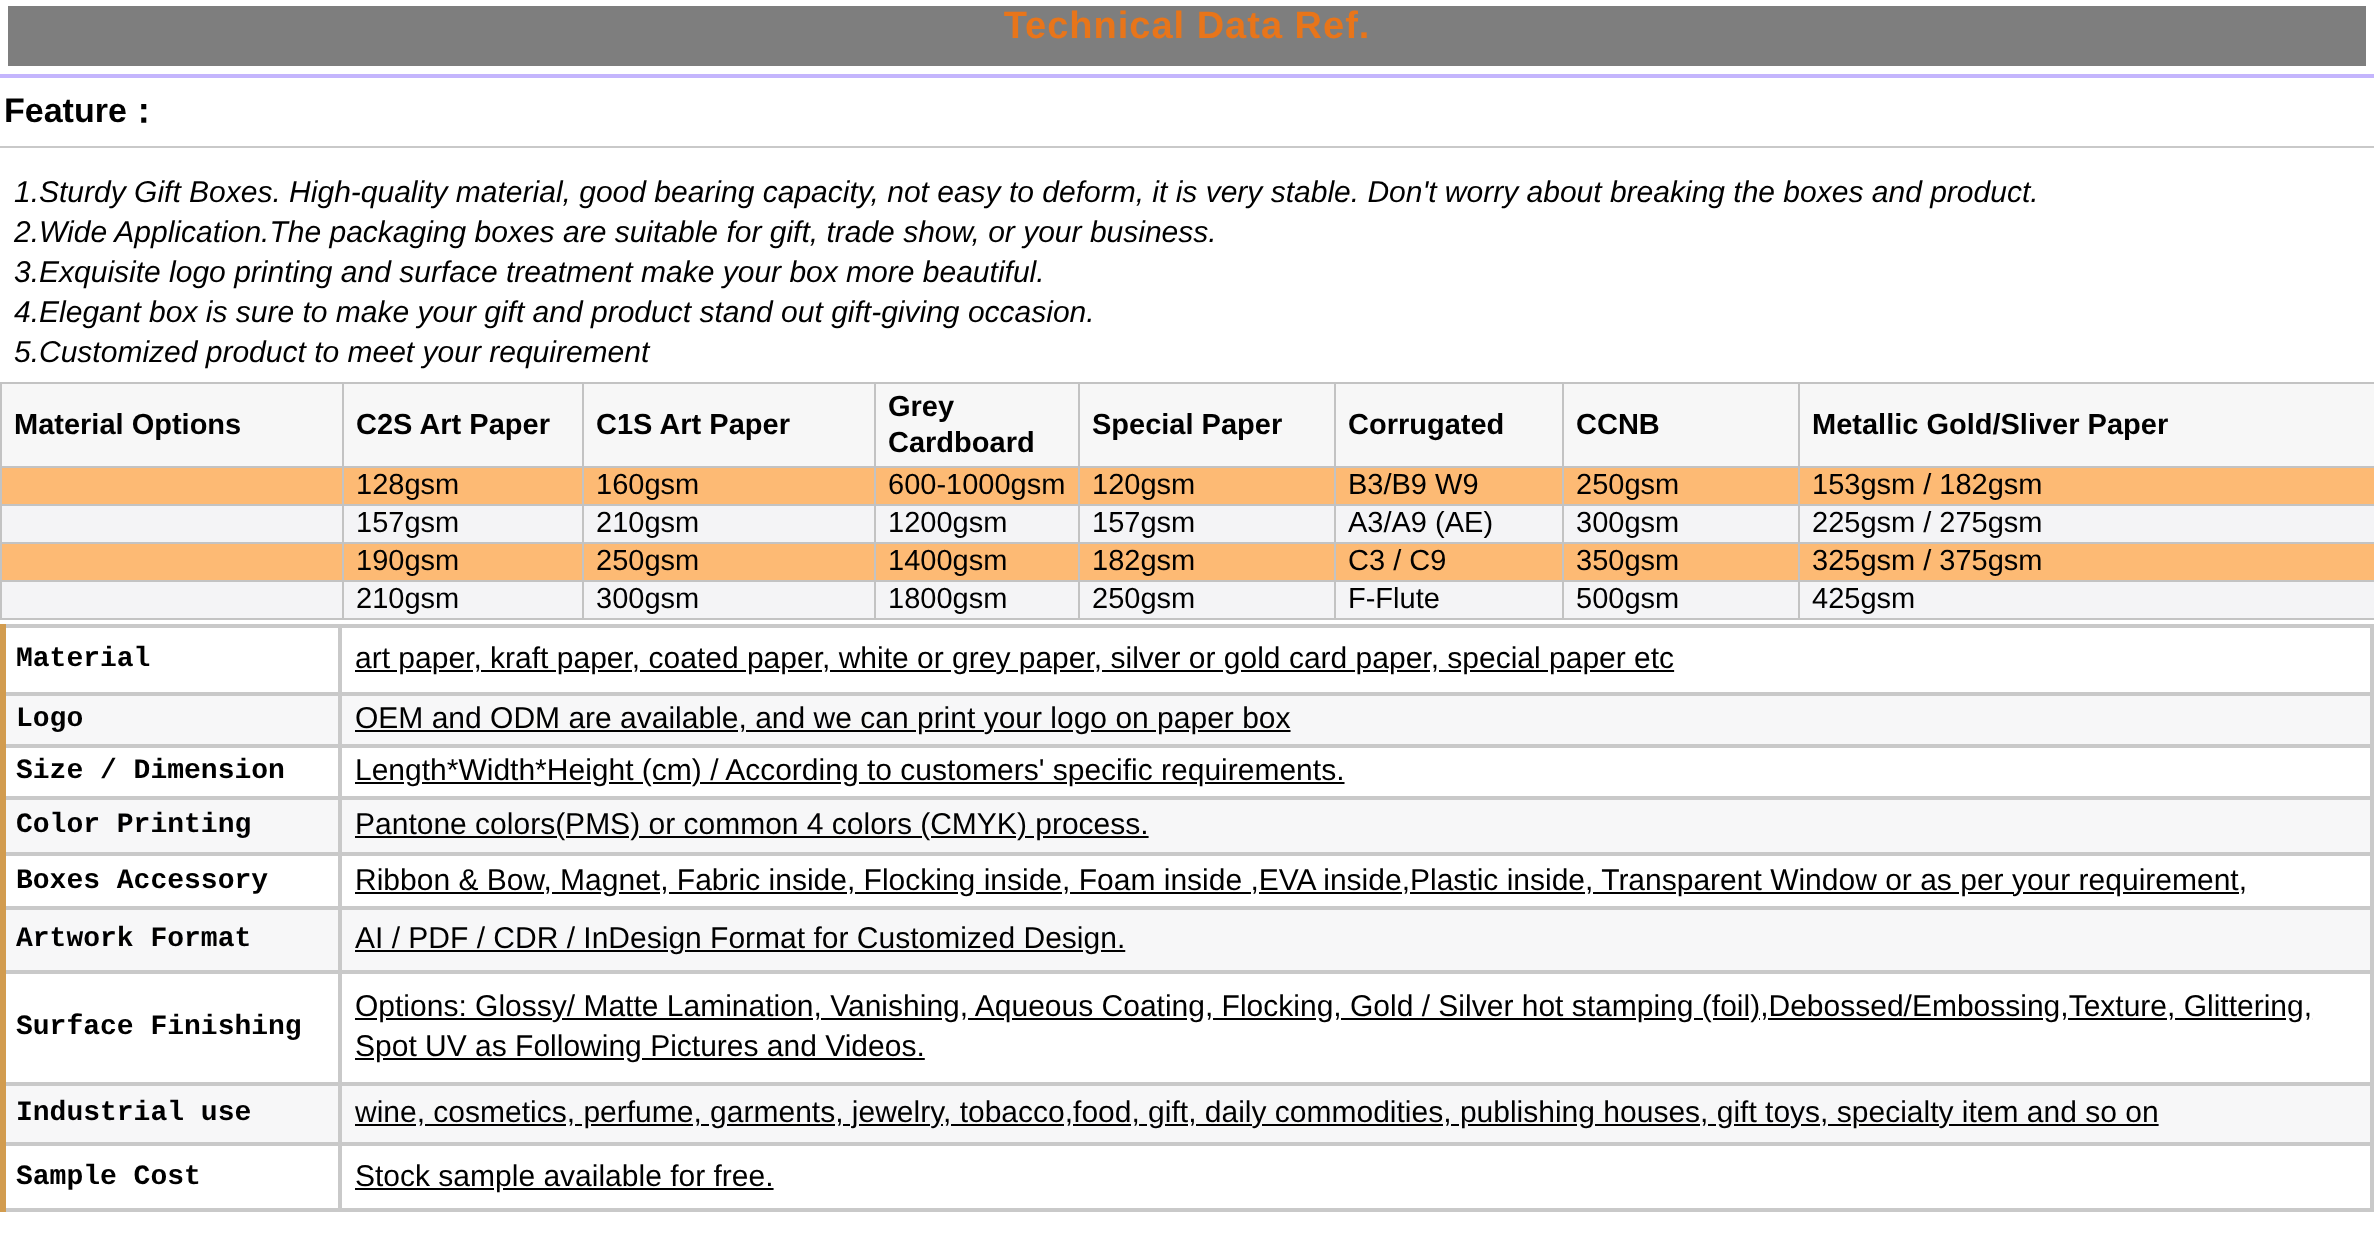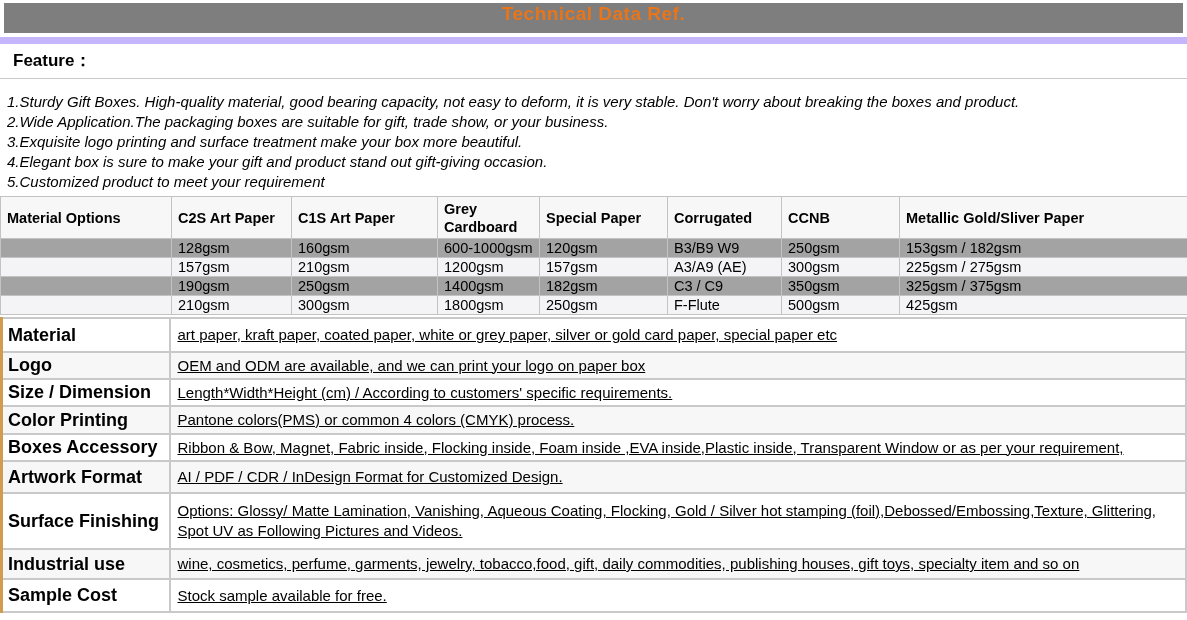--- a/index.html
+++ b/index.html
@@ -11,53 +11,53 @@
 
   
   .banner {
     margin: 3px 4px 0 4px; height: 30px; background: #7e7e7e;
     display: flex; align-items: flex-start; justify-content: center;
   }
   .banner-title { color: #e8751a; font-weight: bold; font-size: 19px; letter-spacing: .5px; }
 
   
   .feature-heading {
-    margin-top: 4px; padding: 5px 7px 6px 13px;
+    margin-top: 4px; padding: 5px 7px 6px 2px;
     font-size: 17px; font-weight: bold;
-    border-top: 7px solid #c4b5fd; border-bottom: 1px solid #c9c9c9;
+    border-top: 2px solid #c4b5fd; border-bottom: 1px solid #c9c9c9;
   }
 
   
   .feature-list { padding: 13px 7px 0 7px; font-size: 15px; line-height: 20px; font-style: italic; }
   .feature-list div { white-space: nowrap; }
 
   
   table.spec {
     width: 1187px; margin-top: 4px; border-collapse: collapse; table-layout: fixed;
   }
   table.spec th, table.spec td {
     border: 1px solid #c3c3c3; padding: 1px 6px; text-align: left;
     font-size: 14.5px; overflow: hidden; white-space: nowrap;
   }
   table.spec thead th {
     font-weight: bold; background: #f7f7f7; height: 42px;
     white-space: normal; line-height: 18px; font-size: 14.5px;
   }
-  table.spec tbody td { height: 19px; background: #a3a3a3; }
+  table.spec tbody td { height: 19px; background: #fdba74; }
   table.spec tbody tr:nth-child(even) td { background: #f4f4f6; }
 
   
   table.detail {
     width: 1187px; margin-top: 2px; border-collapse: collapse; table-layout: fixed;
     border-left: 3px solid #d29c4f;
   }
   table.detail th, table.detail td {
     border: 2px solid #c9c9c9; text-align: left; vertical-align: middle;
   }
-  table.detail th { border-left: none; width: 168px; font-size: 18px; font-weight: bold; padding: 2px 5px; }
+  table.detail th { border-left: none; width: 168px; font-size: 14px; font-weight: bold; padding: 2px 5px; font-family: Liberation Mono, monospace; }
   table.detail td { font-size: 15px; padding: 2px 7px; line-height: 20px; text-decoration: underline; }
   table.detail tr:nth-child(even) th, table.detail tr:nth-child(even) td { background: #f7f7f8; }
   table.detail tr:nth-child(odd)  th, table.detail tr:nth-child(odd)  td { background: #ffffff; }
   table.detail tr:nth-child(1) th, table.detail tr:nth-child(1) td { height: 34px; }
   table.detail tr:nth-child(2) th, table.detail tr:nth-child(2) td { height: 22px; }
   table.detail tr:nth-child(3) th, table.detail tr:nth-child(3) td { height: 26px; }
   table.detail tr:nth-child(4) th, table.detail tr:nth-child(4) td { height: 28px; }
   table.detail tr:nth-child(5) th, table.detail tr:nth-child(5) td { height: 27px; }
   table.detail tr:nth-child(6) th, table.detail tr:nth-child(6) td { height: 32px; }
   table.detail tr:nth-child(7) th, table.detail tr:nth-child(7) td { height: 56px; }

